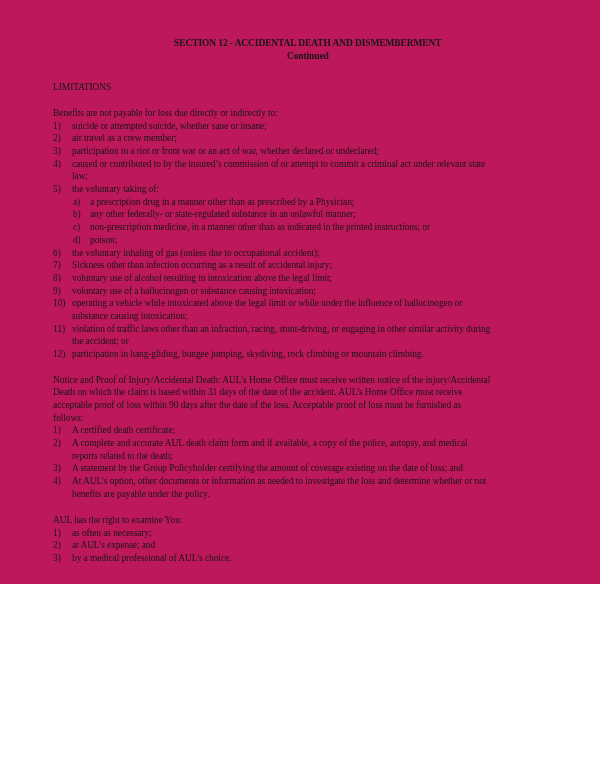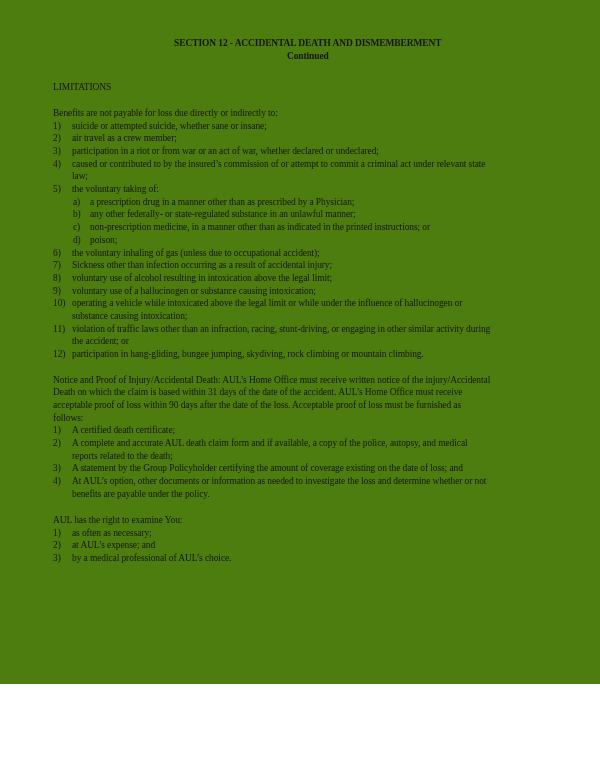--- a/index.html
+++ b/index.html
@@ -1,20 +1,20 @@
 <!DOCTYPE html>
 <html><head>
 <meta charset="utf-8">
 <style>
   html, body { margin: 0; padding: 0; background: #ffffff; }
   .page {
     position: relative;
     width: 600px;
-    height: 684px;
-    background: #4d7c0f;
+    height: 584px;
+    background: #be185d;
     overflow: hidden;
     color: #151515;
   }
   .doc {
     position: relative;
     width: 666px;
     height: 776px;
     transform: scaleX(0.9);
     transform-origin: top left;
     box-sizing: border-box;

